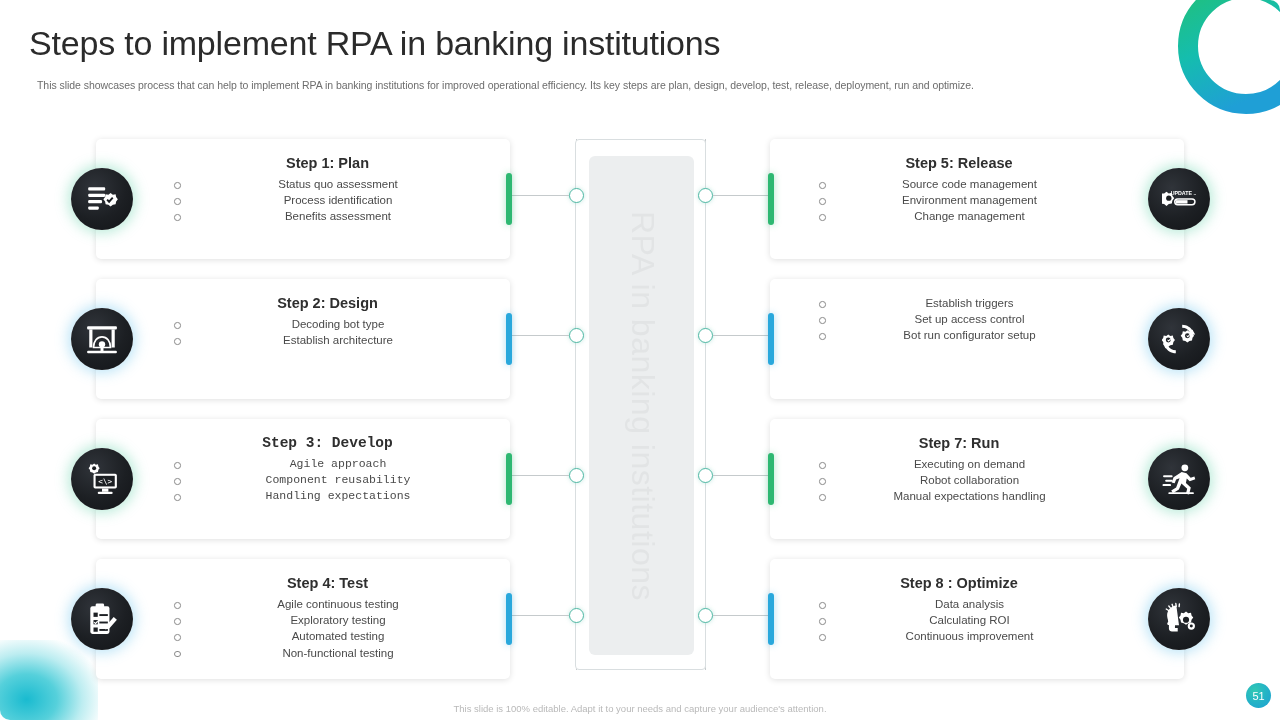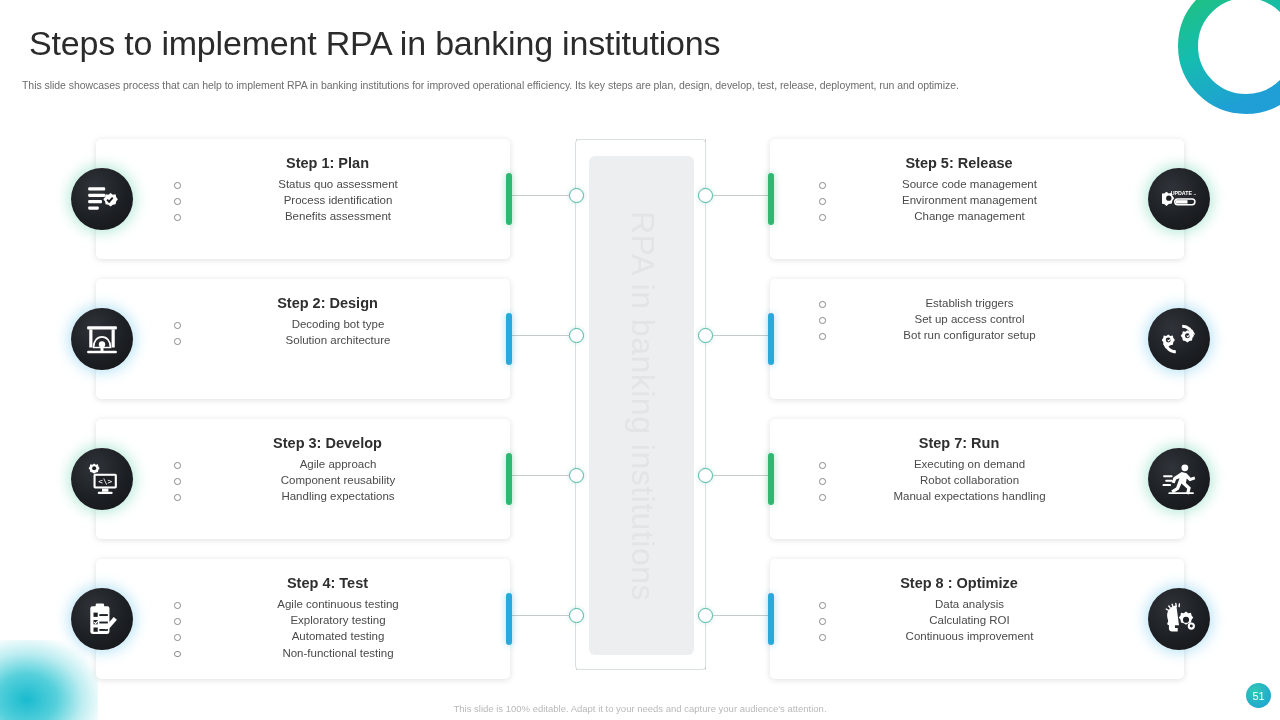--- a/index.html
+++ b/index.html
@@ -11,20 +11,21 @@
     background: #ffffff;
     font-family: "Liberation Sans", sans-serif;
   }
 
   .slide {
     position: relative;
     width: 1280px;
     height: 720px;
     background: #ffffff;
     overflow: hidden;
+    border-radius: 10px;
   }
 
   
   .arc-deco {
     position: absolute;
     top: -30px;
     right: -42px;
     width: 152px;
     height: 152px;
     pointer-events: none;
@@ -49,21 +50,21 @@
     left: 29px;
     top: 24px;
     font-size: 34px;
     font-weight: 400;
     color: #2b2b2b;
     letter-spacing: -0.2px;
     white-space: nowrap;
   }
   .subtitle {
     position: absolute;
-    left: 22px;
+    left: 37px;
     top: 79px;
     font-size: 10.5px;
     color: #6d6d6d;
     white-space: nowrap;
     letter-spacing: -0.05px;
   }
 
   
   .center-panel {
     position: absolute;
@@ -277,25 +278,25 @@
             <li>Benefits assessment</li>
           </ul>
         </div>
       </div>
       <div class="card left" style="top: 279px;">
         <div class="accent-bar" style="background: rgb(41, 168, 220); box-shadow: rgba(41, 168, 220, 0.4) 0px 0px 7px;"></div>
         <div class="card-body">
           <div class="card-title">Step 2: Design</div>
           <ul class="card-list">
             <li>Decoding bot type</li>
-            <li>Solution architecture</li>
-          </ul>
-        </div>
-      </div>
-      <div class="card left" style="top: 419px;">
+            <li>Establish architecture</li>
+          </ul>
+        </div>
+      </div>
+      <div class="card left" style="top: 419px; font-family: Liberation Mono, monospace;">
         <div class="accent-bar" style="background: rgb(46, 184, 114); box-shadow: rgba(46, 184, 114, 0.4) 0px 0px 7px;"></div>
         <div class="card-body">
           <div class="card-title">Step 3: Develop</div>
           <ul class="card-list">
             <li>Agile approach</li>
             <li>Component reusability</li>
             <li>Handling expectations</li>
           </ul>
         </div>
       </div>

